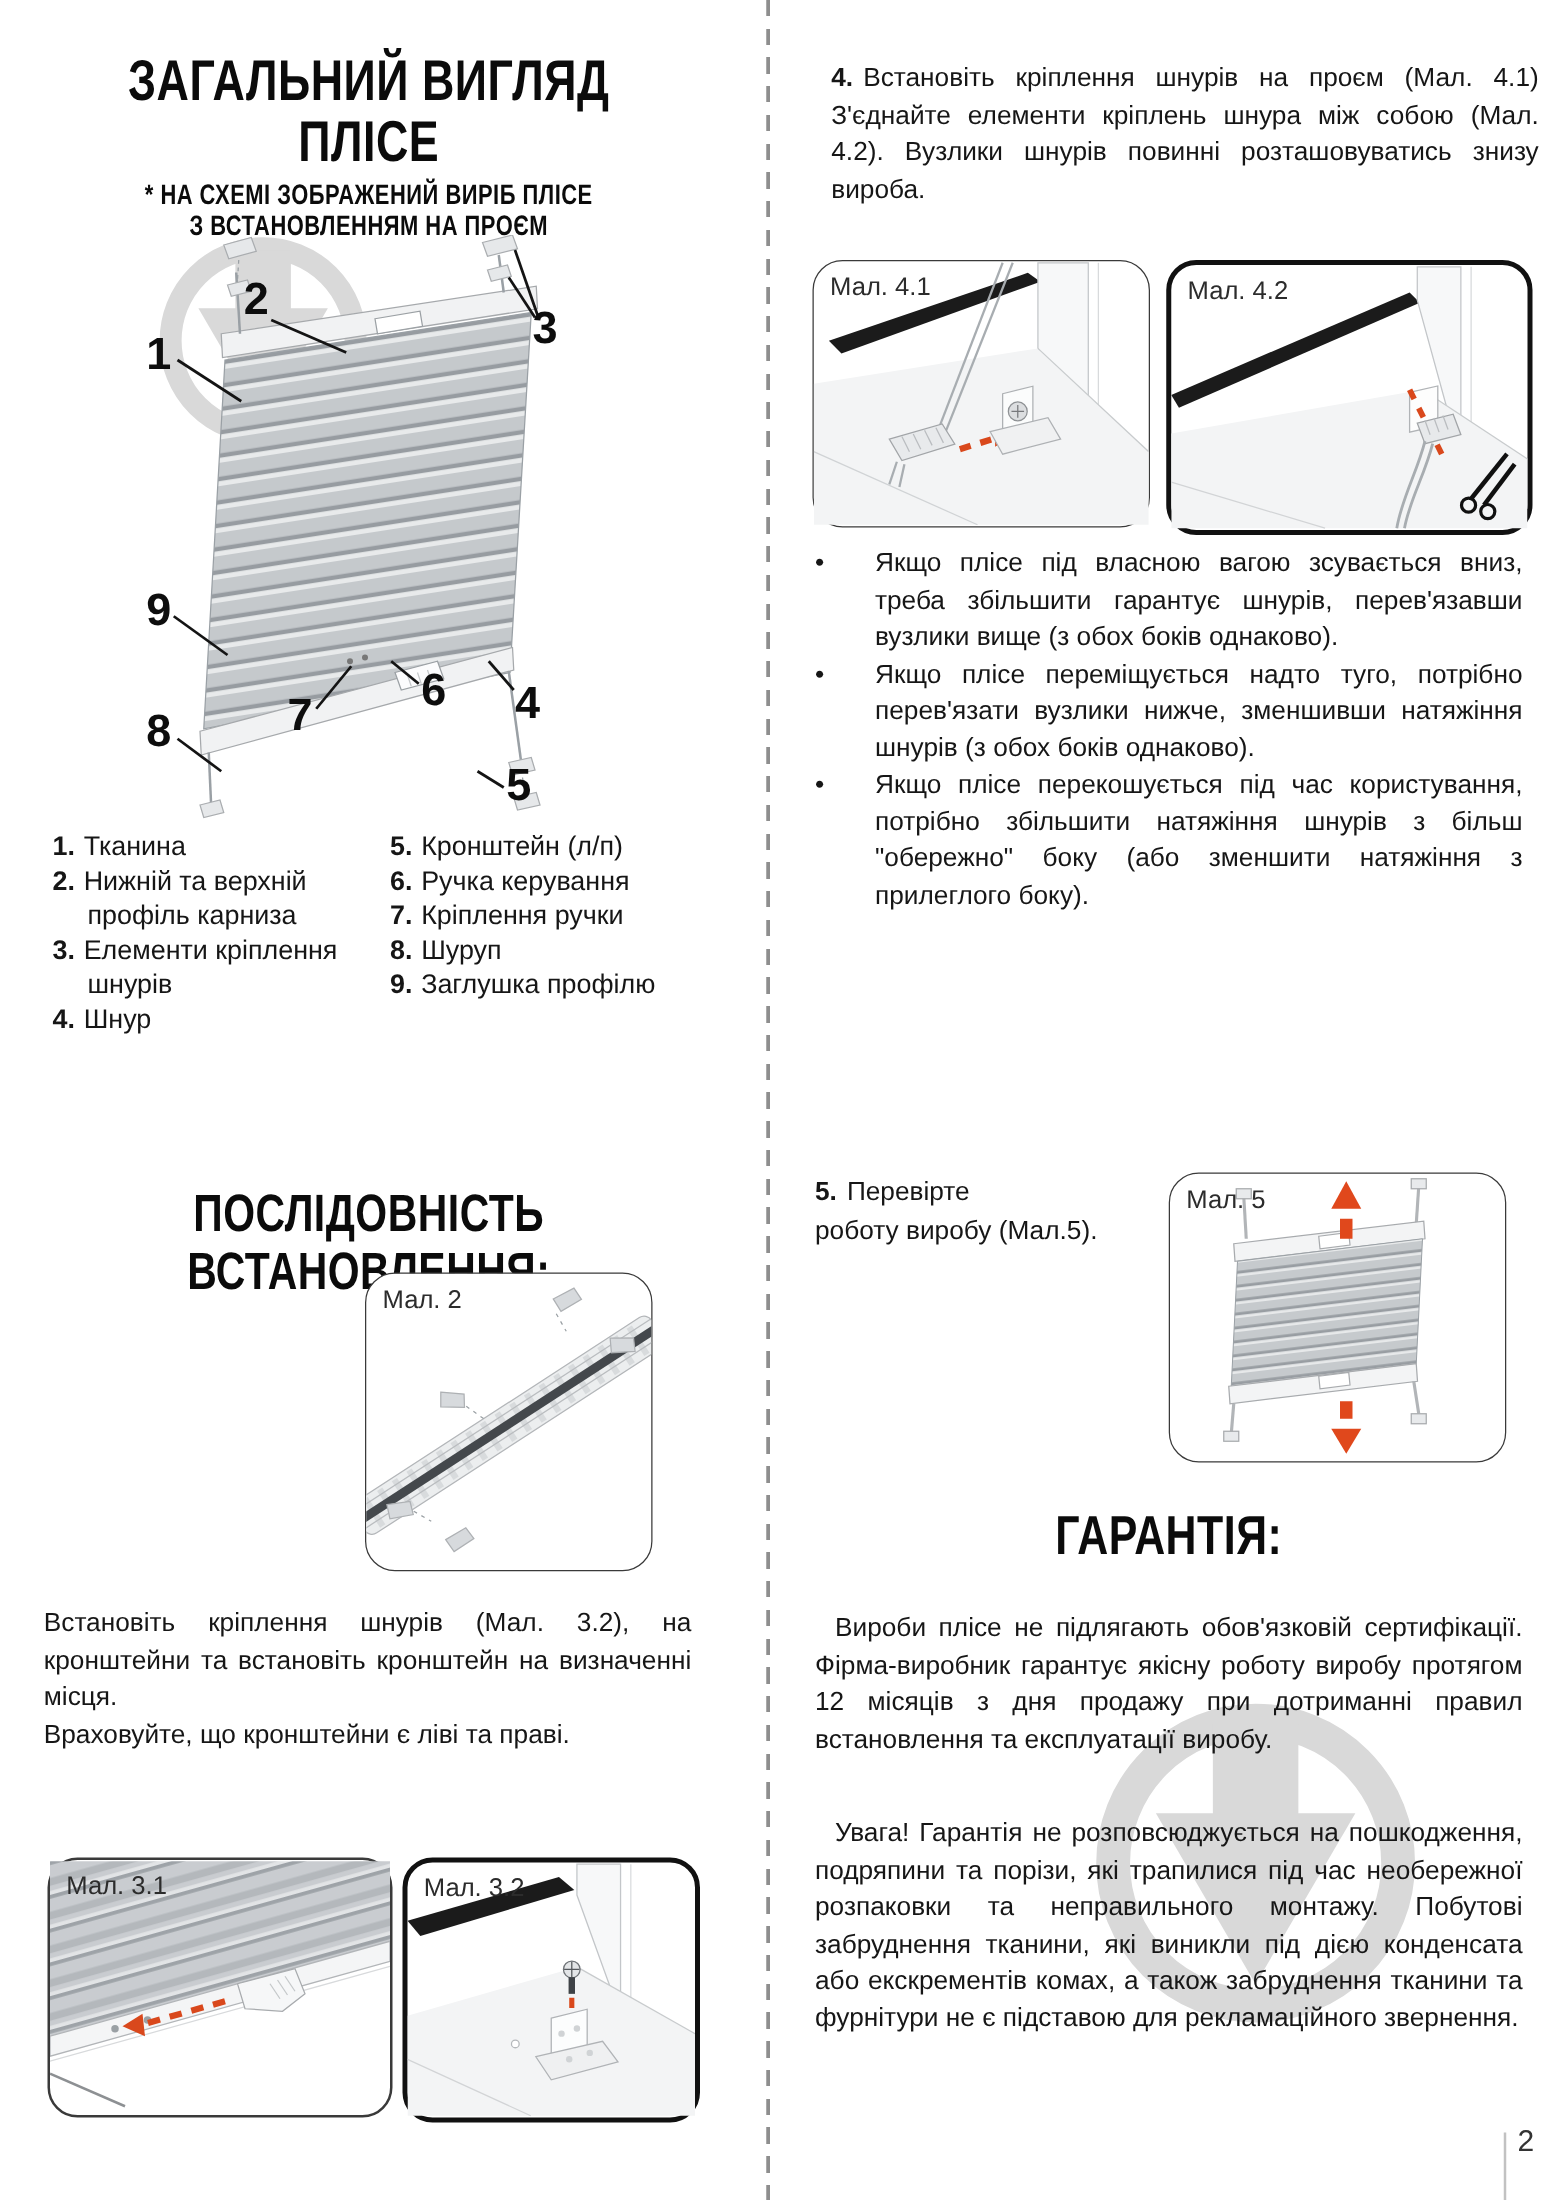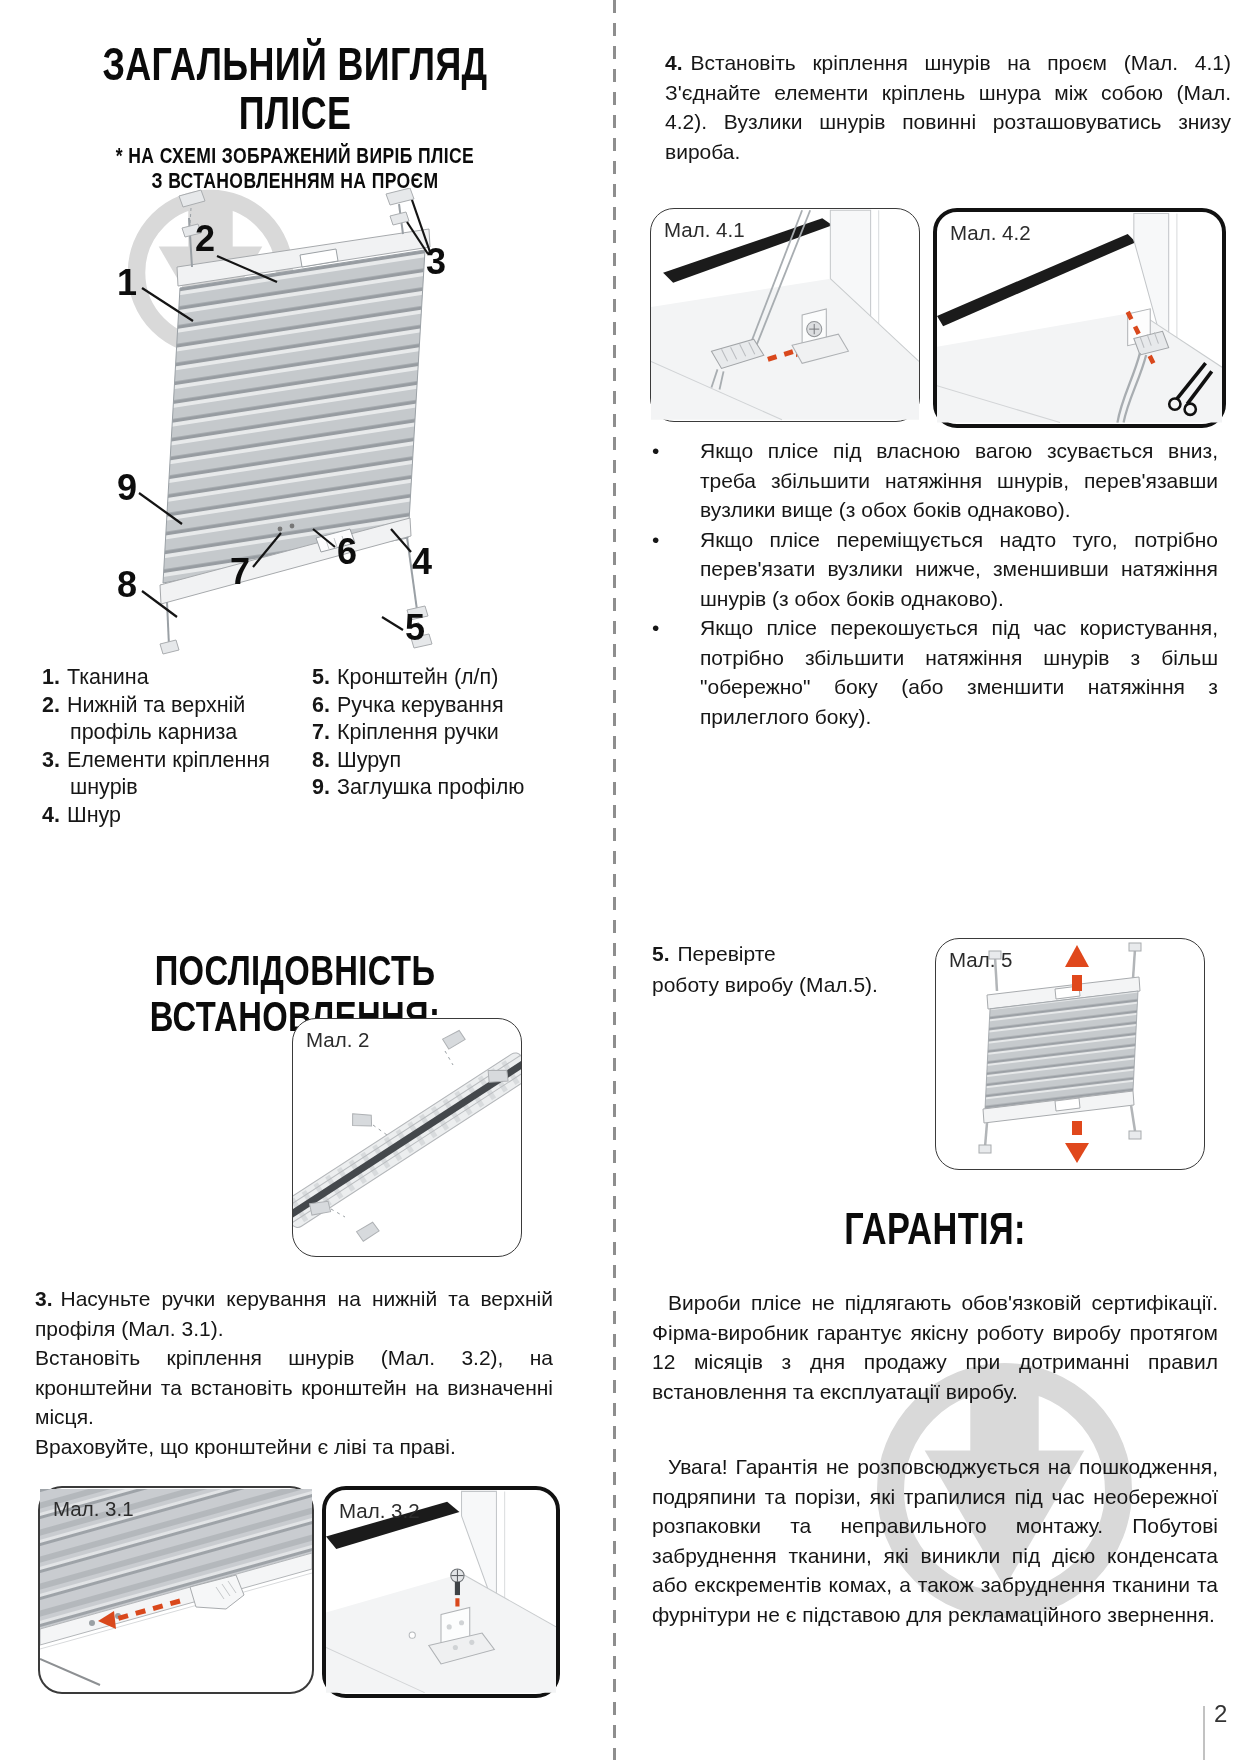--- a/index.html
+++ b/index.html
@@ -176,21 +176,20 @@
       </g>
       <g stroke="#9aa0a4" stroke-dasharray="3 4">
         <line x1="80" y1="106" x2="94" y2="116"></line>
           <line x1="152" y1="32" x2="160" y2="46"></line>
           <line x1="38" y1="190" x2="52" y2="198"></line>
       </g>
     </svg>
   </div>
 
   <div class="abs body-text" style="left:35px;top:1284px;width:518px;">
-    <div><span class="num">3.</span><span>Насуньте ручки керування на нижній та верхній профіля (Мал. 3.1).</span></div>
     <div>Встановіть кріплення шнурів (Мал. 3.2), на кронштейни та встановіть кронштейн на визначенні місця.</div>
     <div>Враховуйте, що кронштейни є ліві та праві.</div>
   </div>
 
   <div class="fig-box bd-thin" style="left:38px;top:1486px;width:272px;height:204px;">
     <span class="fig-label">Мал. 3.1</span>
     <svg class="fig-art" viewBox="0 0 272 202">
       <defs>
         <pattern id="pl31" width="30" height="26" patternUnits="userSpaceOnUse" patternTransform="rotate(-15.6)">
           <rect width="30" height="26" fill="#c9ccd0"></rect>
@@ -293,21 +292,21 @@
         <circle cx="247" cy="191" r="5.5" stroke-width="2.5"></circle>
         <line x1="234" y1="181" x2="262" y2="146" stroke-width="3.5"></line>
         <line x1="244" y1="186" x2="268" y2="154" stroke-width="3.5"></line>
       </g>
     </svg>
   </div>
 
   <div class="abs body-text" style="left:652px;top:436px;width:566px;">
     <div class="bullet-row">
       <span class="bullet-marker">•</span>
-      <span class="bullet-text">Якщо плісе під власною вагою зсувається вниз, треба збільшити натяжіння шнурів, перев'язавши вузлики вище (з обох боків однаково).</span>
+      <span class="bullet-text">Якщо плісе під власною вагою зсувається вниз, треба збільшити гарантує шнурів, перев'язавши вузлики вище (з обох боків однаково).</span>
     </div>
     <div class="bullet-row">
       <span class="bullet-marker">•</span>
       <span class="bullet-text">Якщо плісе переміщується надто туго, потрібно перев'язати вузлики нижче, зменшивши натяжіння шнурів (з обох боків однаково).</span>
     </div>
     <div class="bullet-row">
       <span class="bullet-marker">•</span>
       <span class="bullet-text">Якщо плісе перекошується під час користування, потрібно збільшити натяжіння шнурів з більш "обережно" боку (або зменшити натяжіння з прилеглого боку).</span>
     </div>
   </div>

